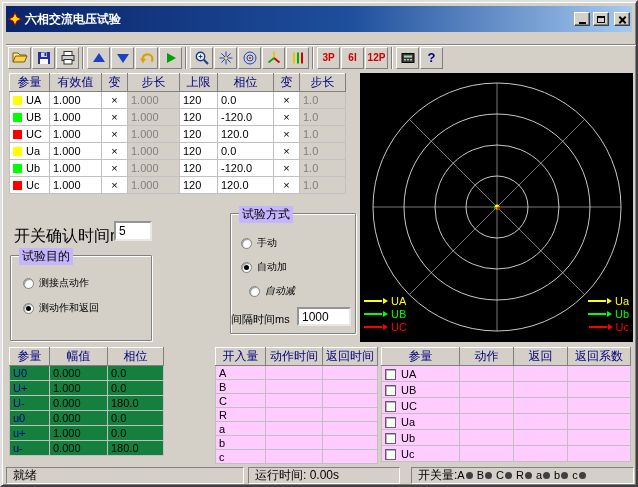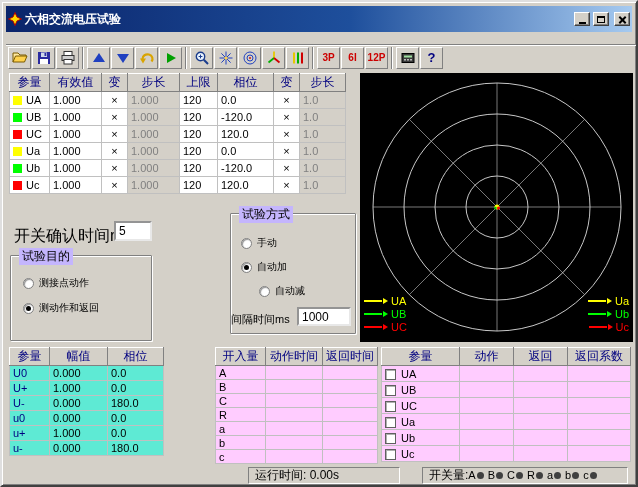--- a/index.html
+++ b/index.html
@@ -76,21 +76,21 @@
               box-shadow: inset 1px 1px 0 #ffffff, 1px 1px 0 #ffffff; }
   .gtitle { position:absolute; top:-8px; left:8px; background:#c4b5fd; padding:0 3px; font-size:12px; }
   .opt { position:absolute; display:flex; align-items:center; font-size:10px; white-space:nowrap; }
   .radio { width:11px; height:11px; border-radius:50%; background:#fff; border:1px solid #808080;
            box-shadow: inset 1px 1px 1px rgba(64,64,64,.55); position:relative; margin-right:5px; flex:none; }
   .radio.sel::after { content:""; position:absolute; left:2px; top:2px; width:5px; height:5px;
            border-radius:50%; background:#000; }
 
   
   .seq-table { position:absolute; left:7px; top:345px; border:1px solid #808080; background:#fff; }
-  .seq-table td { height:15px; background:#5eead4; }
+  .seq-table td { height:15px; background:#15803d; }
   .seq-table td.nm { color:#000080; }
   .in-table  { position:absolute; left:213px; top:345px; border:1px solid #808080; background:#fff; }
   .in-table td { height:14px; background:#ffccff; }
   .res-table { position:absolute; left:379px; top:345px; border:1px solid #808080; background:#fff; }
   .res-table td { height:16px; background:#ffccff; }
   .cb { display:inline-block; width:11px; height:11px; background:#fff; border:1px solid #606060;
         box-shadow: inset 1px 1px 0 #b0b0b0; margin-right:5px; vertical-align:-2px; }
 
   
   .statusbar { position:absolute; left:4px; top:464px; width:630px; height:19px; }
@@ -382,21 +382,21 @@
   <div class="groupbox" style="left:228px; top:211px; width:126px; height:121px;">
     <span class="gtitle">试验方式</span>
     <div class="opt" style="left:10px; top:22px;">
       <span class="radio"></span>
       <span>手动</span>
     </div>
     <div class="opt" style="left:10px; top:46px;">
       <span class="radio sel"></span>
       <span>自动加</span>
     </div>
-    <div class="opt" style="left:28px; top:70px;">
+    <div class="opt" style="left:18px; top:70px;font-style:italic;">
       <span class="radio"></span>
       <span>自动减</span>
     </div>
     <div class="lbl" style="left:0; top:98px; font-size:11px;">间隔时间ms</div>
     <input class="textbox" style="left: 66px; top: 93px; width: 54px; height: 19px;" value="1000">
   </div>
 
   <table class="seq-table">
     <colgroup>
         <col style="width:40px">
@@ -539,24 +539,27 @@
     <tr>
       <td><span class="cb"></span><span>Uc</span></td>
       <td></td>
           <td></td>
           <td></td>
     </tr>
   </tbody>
     </table>
 
   <div class="statusbar">
+    <div class="spanel" style="left:0; width:238px;">
+      <span>就绪</span>
+    </div>
     <div class="spanel" style="left:242px; width:152px;">
       <span>运行时间: 0.00s</span>
     </div>
-    <div class="spanel" style="left:416px; width:206px;text-align:right;">
+    <div class="spanel" style="left:405px; width:223px;text-align:right;">
       <span>开关量:</span>
       <span class="swname">A</span>
         <span class="dot"></span>
       <span class="swname">B</span>
         <span class="dot"></span>
       <span class="swname">C</span>
         <span class="dot"></span>
       <span class="swname">R</span>
         <span class="dot"></span>
       <span class="swname">a</span>

